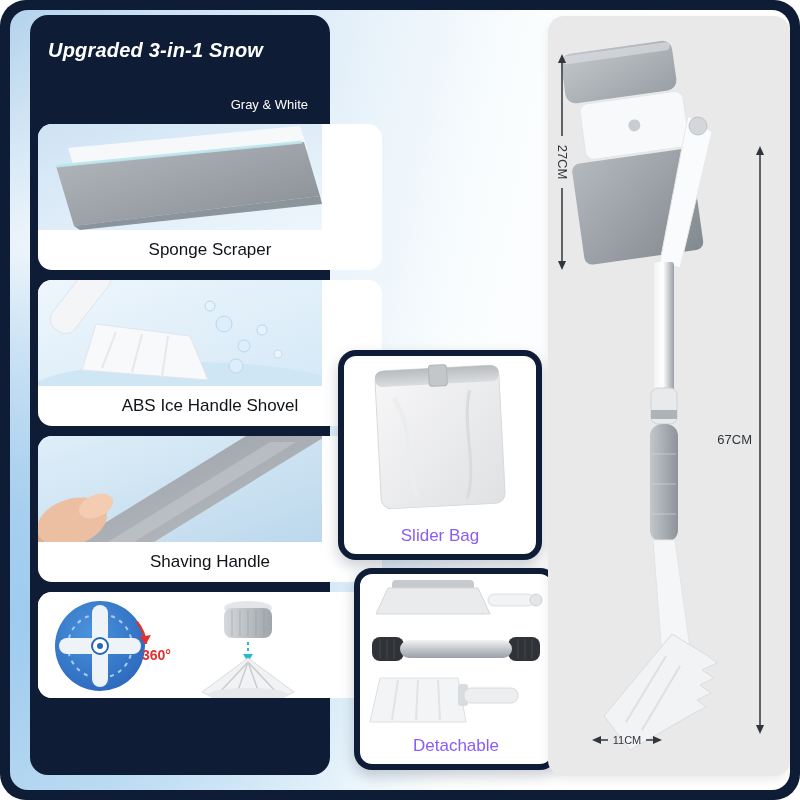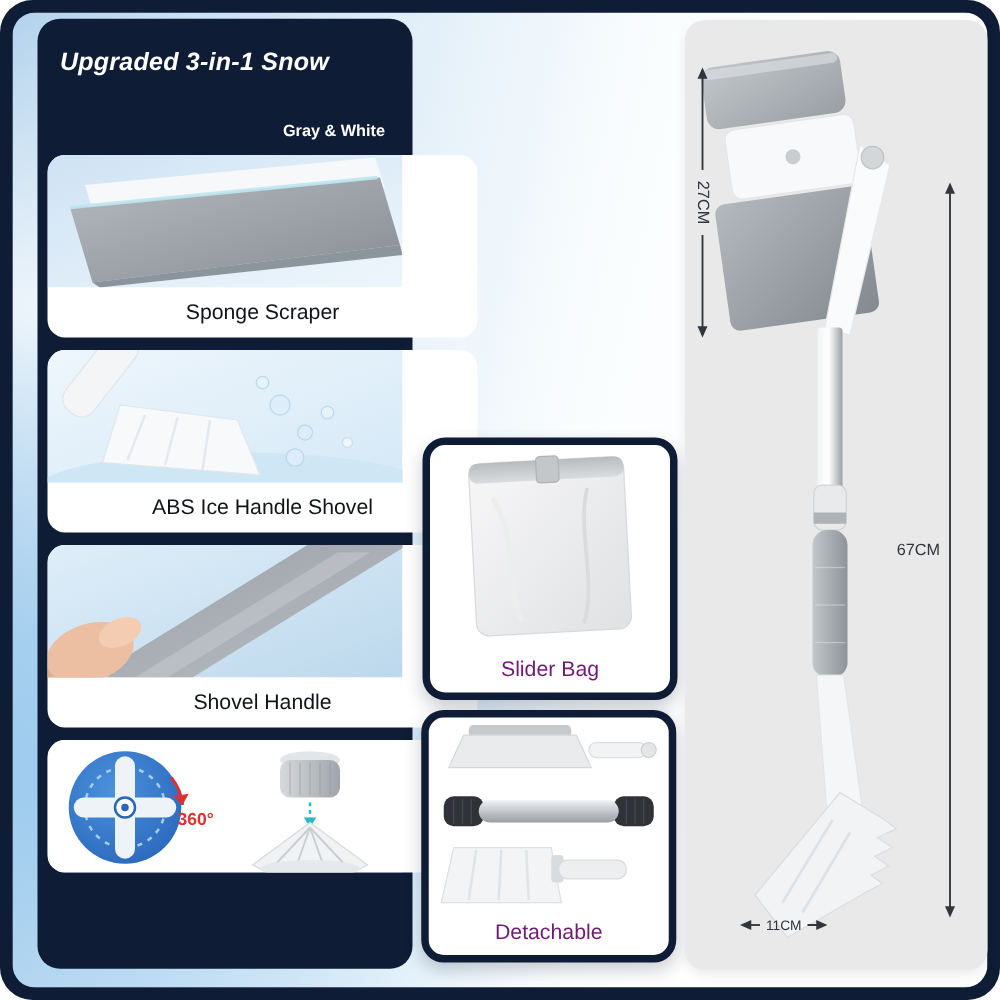--- a/index.html
+++ b/index.html
@@ -7,32 +7,32 @@
   .canvas{position:relative;width:800px;height:800px;background:#0f1c36;border-radius:26px;overflow:hidden;}
   .inner{position:absolute;left:10px;top:10px;width:780px;height:780px;border-radius:18px;
     background:
       radial-gradient(ellipse at 6% 78%, rgba(142,196,236,.75), rgba(142,196,236,0) 42%),
       radial-gradient(ellipse at 2% 30%, rgba(255,255,255,.75), rgba(255,255,255,0) 35%),
       linear-gradient(102deg,#a9cdea 0%,#c8e0f3 16%,#e4f0f9 36%,#fafdfe 55%,#ffffff 72%);
   }
   .left-panel{position:absolute;left:30px;top:15px;width:300px;height:760px;background:#0f1c36;
     border-radius:18px;box-sizing:border-box;padding:22px 8px 0;display:flex;flex-direction:column;}
   .title{color:#ffffff;font-size:20px;line-height:26px;font-weight:700;font-style:italic;margin:0 6px 0 10px;letter-spacing:.2px;}
-  .color-label{color:#ffffff;font-size:13px;font-weight:700;align-self:flex-end;margin:34px 14px 12px 0;}
+  .color-label{color:#ffffff;font-size:13px;font-weight:400;align-self:flex-end;margin:34px 14px 12px 0;}
   .card{width:344px;background:#ffffff;border-radius:14px;overflow:hidden;margin-bottom:10px;flex:0 0 auto;}
   .card-img{display:block;width:284px;height:106px;}
   .card-caption{height:40px;display:flex;align-items:center;justify-content:center;
     font-size:17px;color:#101418;}
   .mid-card{position:absolute;width:204px;background:#ffffff;border:6px solid #0f1c36;border-radius:18px;
     box-sizing:border-box;display:flex;flex-direction:column;box-shadow:0 6px 14px rgba(15,28,54,.22);}
   .mid-card .mid-img{flex:1 1 auto;width:100%;}
   .mid-card .mid-caption{height:36px;display:flex;align-items:center;justify-content:center;
-    font-size:17px;color:#701a75;}
+    font-size:17px;color:#8b5cf6;}
   #mid-card-bag{left:338px;top:350px;height:210px;}
-  #mid-card-detach{left:337px;top:568px;height:202px;}
+  #mid-card-detach{left:354px;top:568px;height:202px;}
   .right-panel{position:absolute;left:548px;top:16px;width:242px;height:760px;background:#e9e9ea;
     border-radius:16px;box-shadow:0 4px 10px rgba(0,0,0,.08);}
   svg{display:block;}
   .meas{fill:#31363c;font-size:13px;}
   .meas-small{fill:#31363c;font-size:11px;}
 </style>
 </head>
 <body>
 
 <div class="canvas">
@@ -102,21 +102,21 @@
               <stop offset="1" stop-color="#b9bec3"></stop>
           </linearGradient>
         </defs>
         <rect x="0" y="0" width="284" height="106" fill="url(#bg3)"></rect>
         <polygon points="36,106 208,0 288,0 116,106" fill="url(#handleGrad)"></polygon>
         <polygon points="70,106 232,6 258,6 96,106" fill="#c6cbd0" opacity="0.55"></polygon>
         <ellipse cx="20" cy="98" rx="24" ry="15" fill="#e2ad8d" transform="rotate(-16 20 98)"></ellipse>
         <ellipse cx="34" cy="86" rx="36" ry="23" fill="#ecbfa2" transform="rotate(-18 34 86)"></ellipse>
         <ellipse cx="58" cy="70" rx="18" ry="11" fill="#f3ccb1" transform="rotate(-24 58 70)"></ellipse>
       </svg>
-      <div class="card-caption">Shovel Handle</div>
+      <div class="card-caption">Shaving Handle</div>
     </div>
 
     <div class="card">
       <svg class="card-img" viewBox="0 0 284 106">
         <defs>
           <radialGradient id="blueGrad" cx="0.4" cy="0.35" r="0.8">
             <stop offset="0" stop-color="#4b93dd"></stop>
               <stop offset="1" stop-color="#2763b8"></stop>
           </radialGradient>
           <linearGradient id="knobGrad" x1="0" y1="0" x2="1" y2="0">

